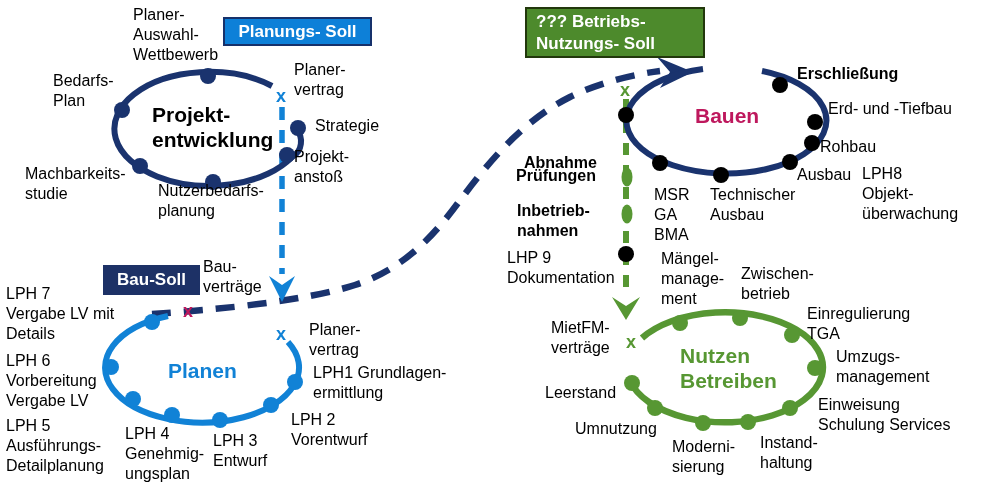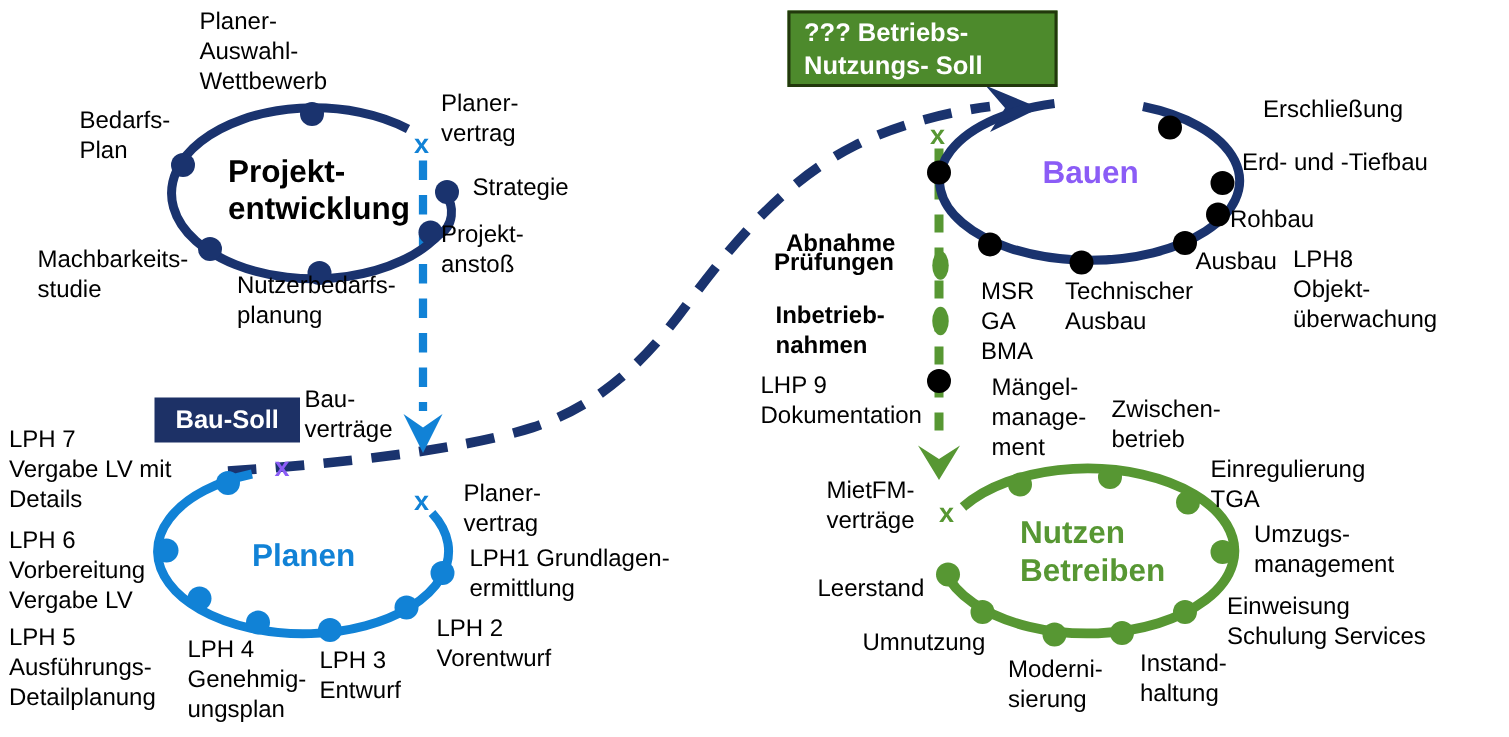--- a/index.html
+++ b/index.html
@@ -2,21 +2,21 @@
 <html><head>
 <meta charset="utf-8">
 <style>
   html,body{margin:0;padding:0;background:#fff;}
   .stage{position:relative;width:1006px;height:491px;background:#ffffff;
          font-family:"Liberation Sans",sans-serif;overflow:hidden;}
   .layer{position:absolute;left:0;top:0;}
   .lbl{position:absolute;font-size:16px;line-height:20px;color:#000;white-space:pre-line;}
   .b{font-weight:bold;}
   .title{position:absolute;font-weight:bold;font-size:21px;line-height:25px;white-space:pre-line;}
-  .t-navy{color:#8b5cf6;}
+  .t-navy{color:#be185d;}
   .t-blue{color:#1182d6;}
   .t-green{color:#579733;}
   .box{position:absolute;font-weight:bold;font-size:17px;color:#fff;white-space:pre-line;
        display:flex;align-items:center;justify-content:center;box-sizing:border-box;}
   .box-blue{background:#0d80d8;border:2px solid #16316b;}
   .box-green{background:#4d8a2c;border:2px solid #22380c;justify-content:flex-start;
              padding-left:9px;line-height:22px;}
   .box-navy{background:#1d3166;}
   .xmark{position:absolute;font-weight:bold;font-size:18px;line-height:1;
          transform:translate(-50%,-55%);}
@@ -87,20 +87,21 @@
       <circle cx="632" cy="383" r="8"></circle>
     </g>
 
     <g>
       <ellipse cx="627" cy="177" rx="5.5" ry="9.5" fill="#579733"></ellipse>
       <ellipse cx="627" cy="214" rx="5.5" ry="9.5" fill="#579733"></ellipse>
       <circle cx="626" cy="254" r="8" fill="#000000"></circle>
     </g>
   </svg>
 
+  <div class="box box-blue" style="left:223px;top:17px;width:149px;height:29px;">Planungs- Soll</div>
   <div class="box box-green" style="left:525px;top:7px;width:180px;height:51px;">??? Betriebs-
 Nutzungs- Soll</div>
   <div class="box box-navy" style="left:103px;top:265px;width:97px;height:30px;">Bau-Soll</div>
 
   <div class="title" style="left:152px;top:102px;color:#000;">Projekt-
 entwicklung</div>
   <div class="lbl" style="left:133px;top:5px;">Planer-
 Auswahl-
 Wettbewerb</div>
   <div class="lbl" style="left:53px;top:71px;">Bedarfs-
@@ -133,21 +134,21 @@
   <div class="lbl" style="left:291px;top:410px;">LPH 2
 Vorentwurf</div>
   <div class="lbl" style="left:313px;top:363px;">LPH1 Grundlagen-
 ermittlung</div>
   <div class="lbl" style="left:309px;top:320px;">Planer-
 vertrag</div>
   <div class="lbl" style="left:203px;top:257px;">Bau-
 verträge</div>
 
   <div class="title t-navy" style="left:695px;top:103px;">Bauen</div>
-  <div class="lbl" style="left:842px;top:64px;">Erschließung</div>
+  <div class="lbl" style="left:797px;top:64px;font-weight:bold;">Erschließung</div>
   <div class="lbl" style="left:828px;top:99px;">Erd- und -Tiefbau</div>
   <div class="lbl" style="left:820px;top:137px;">Rohbau</div>
   <div class="lbl" style="left:797px;top:165px;">Ausbau</div>
   <div class="lbl" style="left:862px;top:164px;">LPH8
 Objekt-
 überwachung</div>
   <div class="lbl" style="left:710px;top:185px;">Technischer
 Ausbau</div>
   <div class="lbl" style="left:654px;top:185px;">MSR
 GA

